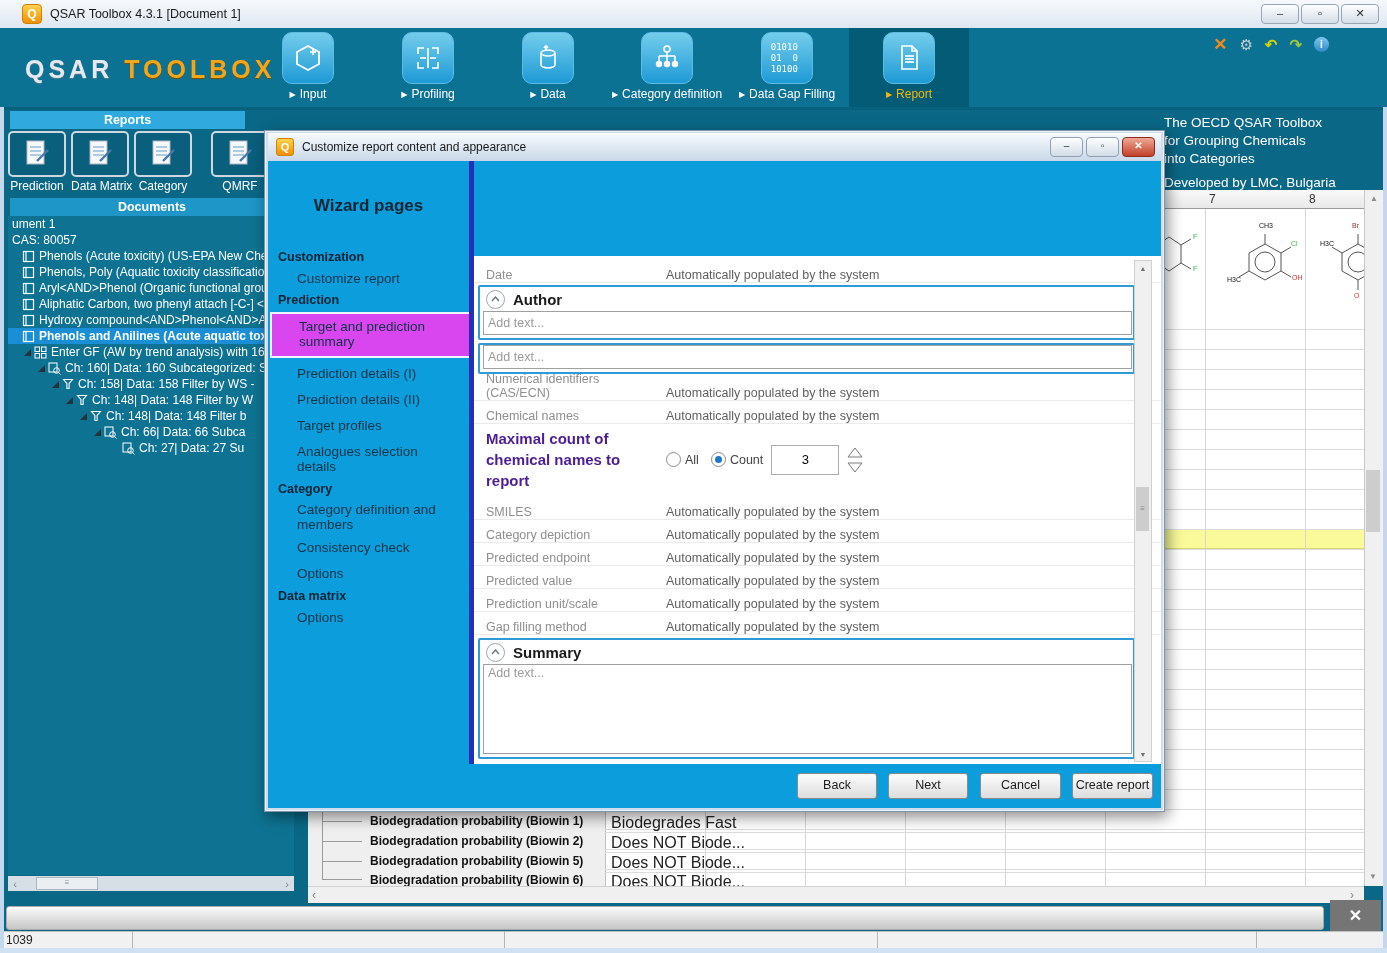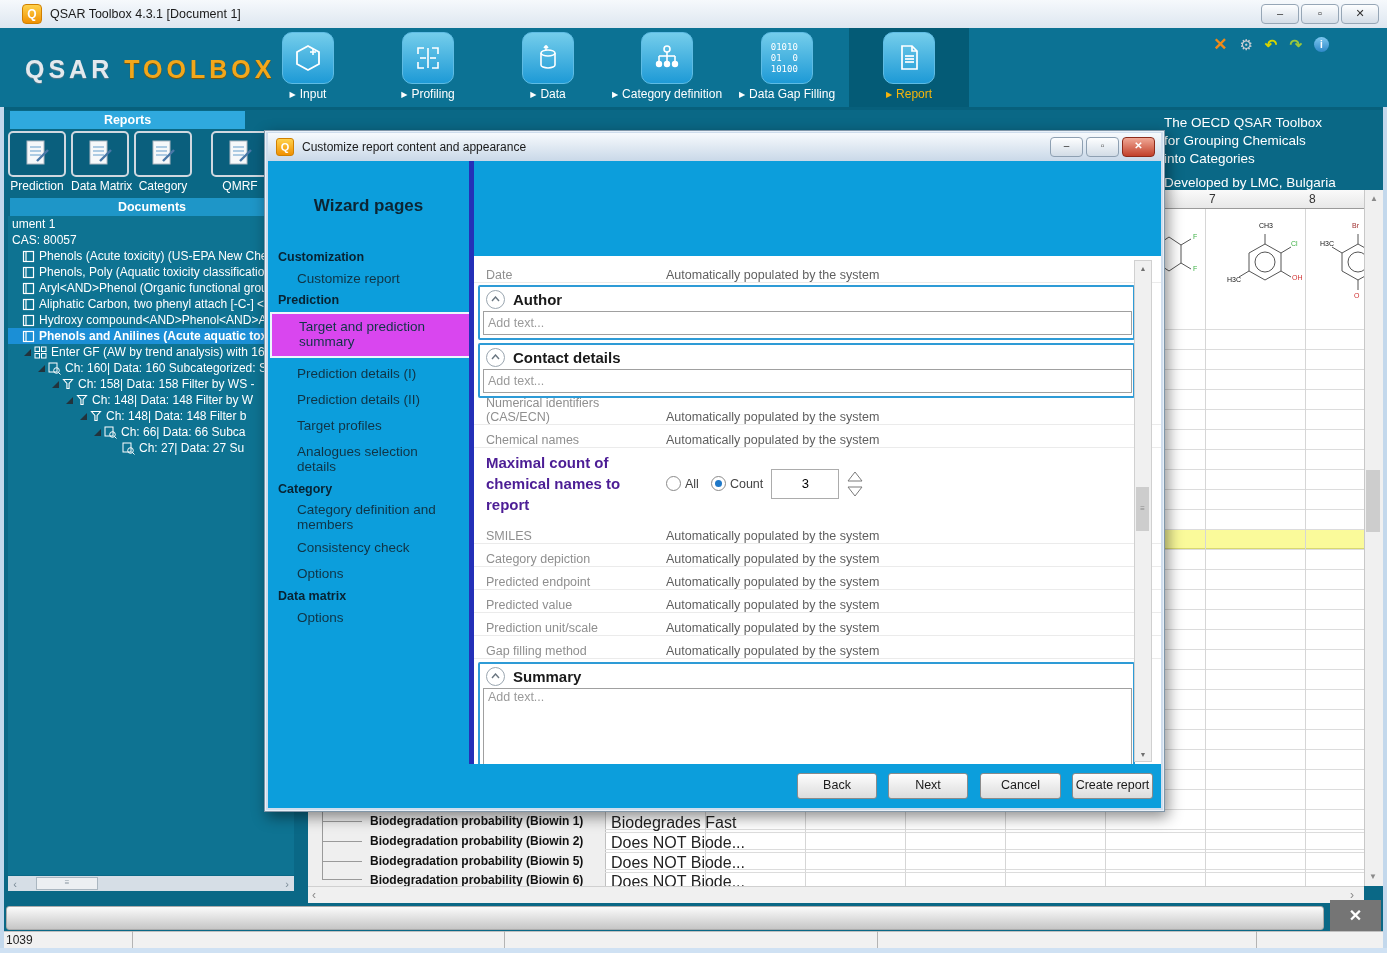--- a/index.html
+++ b/index.html
@@ -537,28 +537,20 @@
                 <svg width="9" height="6">
                   <polyline points="1,5 4.5,1 8,5" fill="none" stroke="#6a7680" stroke-width="1.4"></polyline>
                 </svg>
               </span>
             <span class="st">Author</span>
           </div>
           <input class="addtext" placeholder="Add text..." style="">
         </div>
 
         <div class="secbox">
-          <div class="sechead">
-            <span class="collapse">
-                <svg width="9" height="6">
-                  <polyline points="1,5 4.5,1 8,5" fill="none" stroke="#6a7680" stroke-width="1.4"></polyline>
-                </svg>
-              </span>
-            <span class="st">Contact details</span>
-          </div>
           <input class="addtext" placeholder="Add text..." style="">
         </div>
 
         <div class="frow" style="margin-top:4px">
           <span class="fl">Numerical identifiers (CAS/ECN)</span>
           <span class="fv">Automatically populated by the system</span>
         </div>
         <div class="frow">
           <span class="fl">Chemical names</span>
           <span class="fv">Automatically populated by the system</span>

